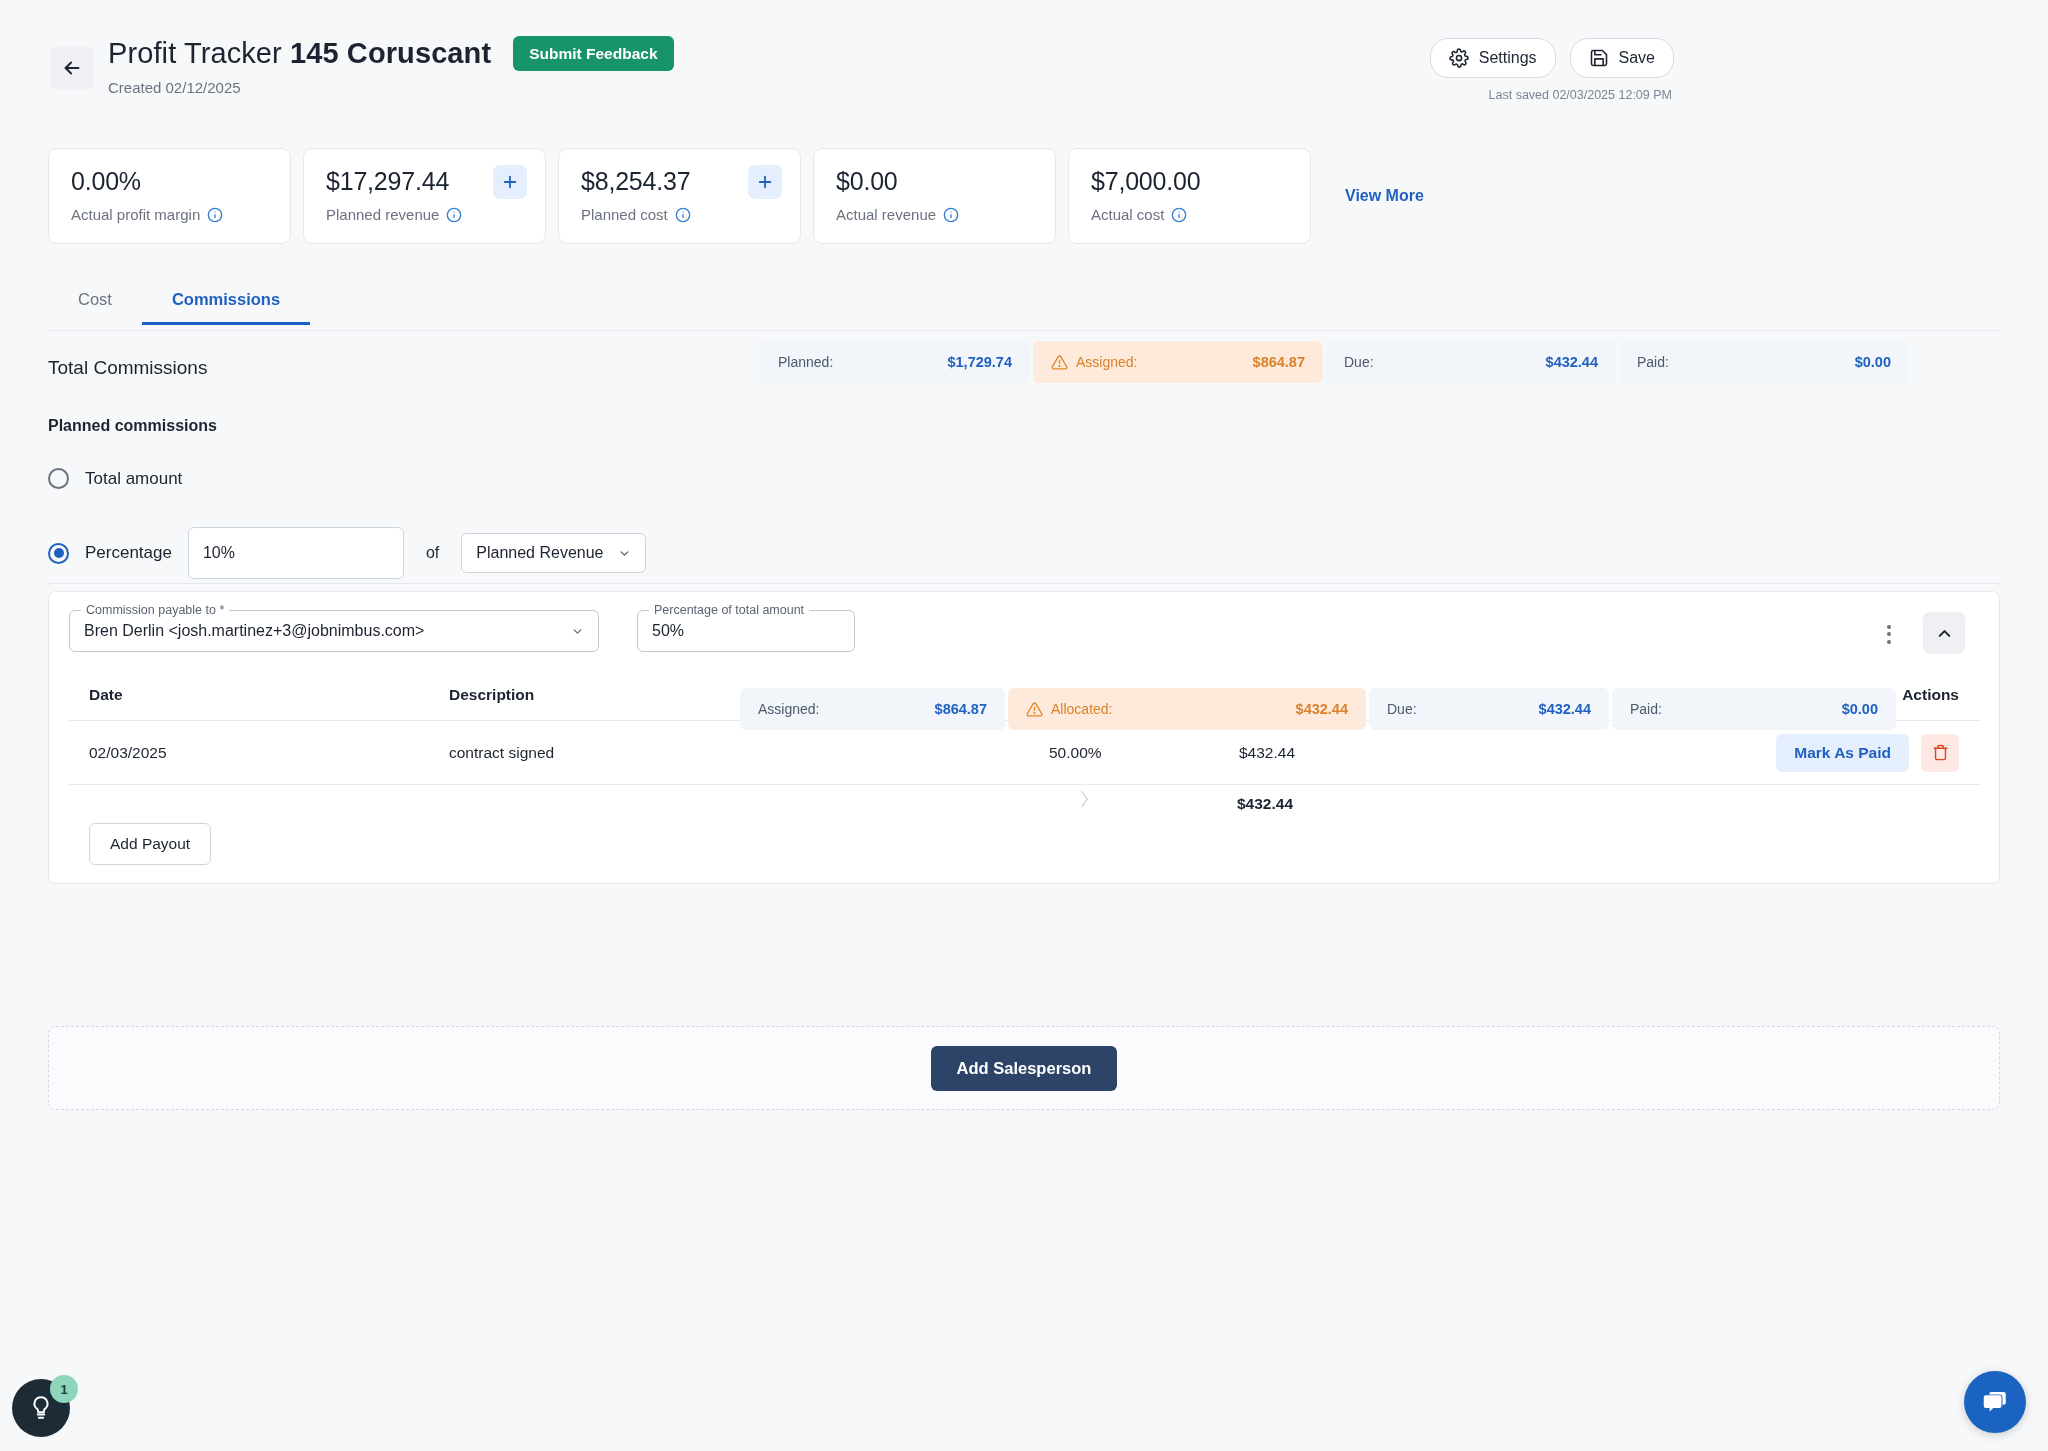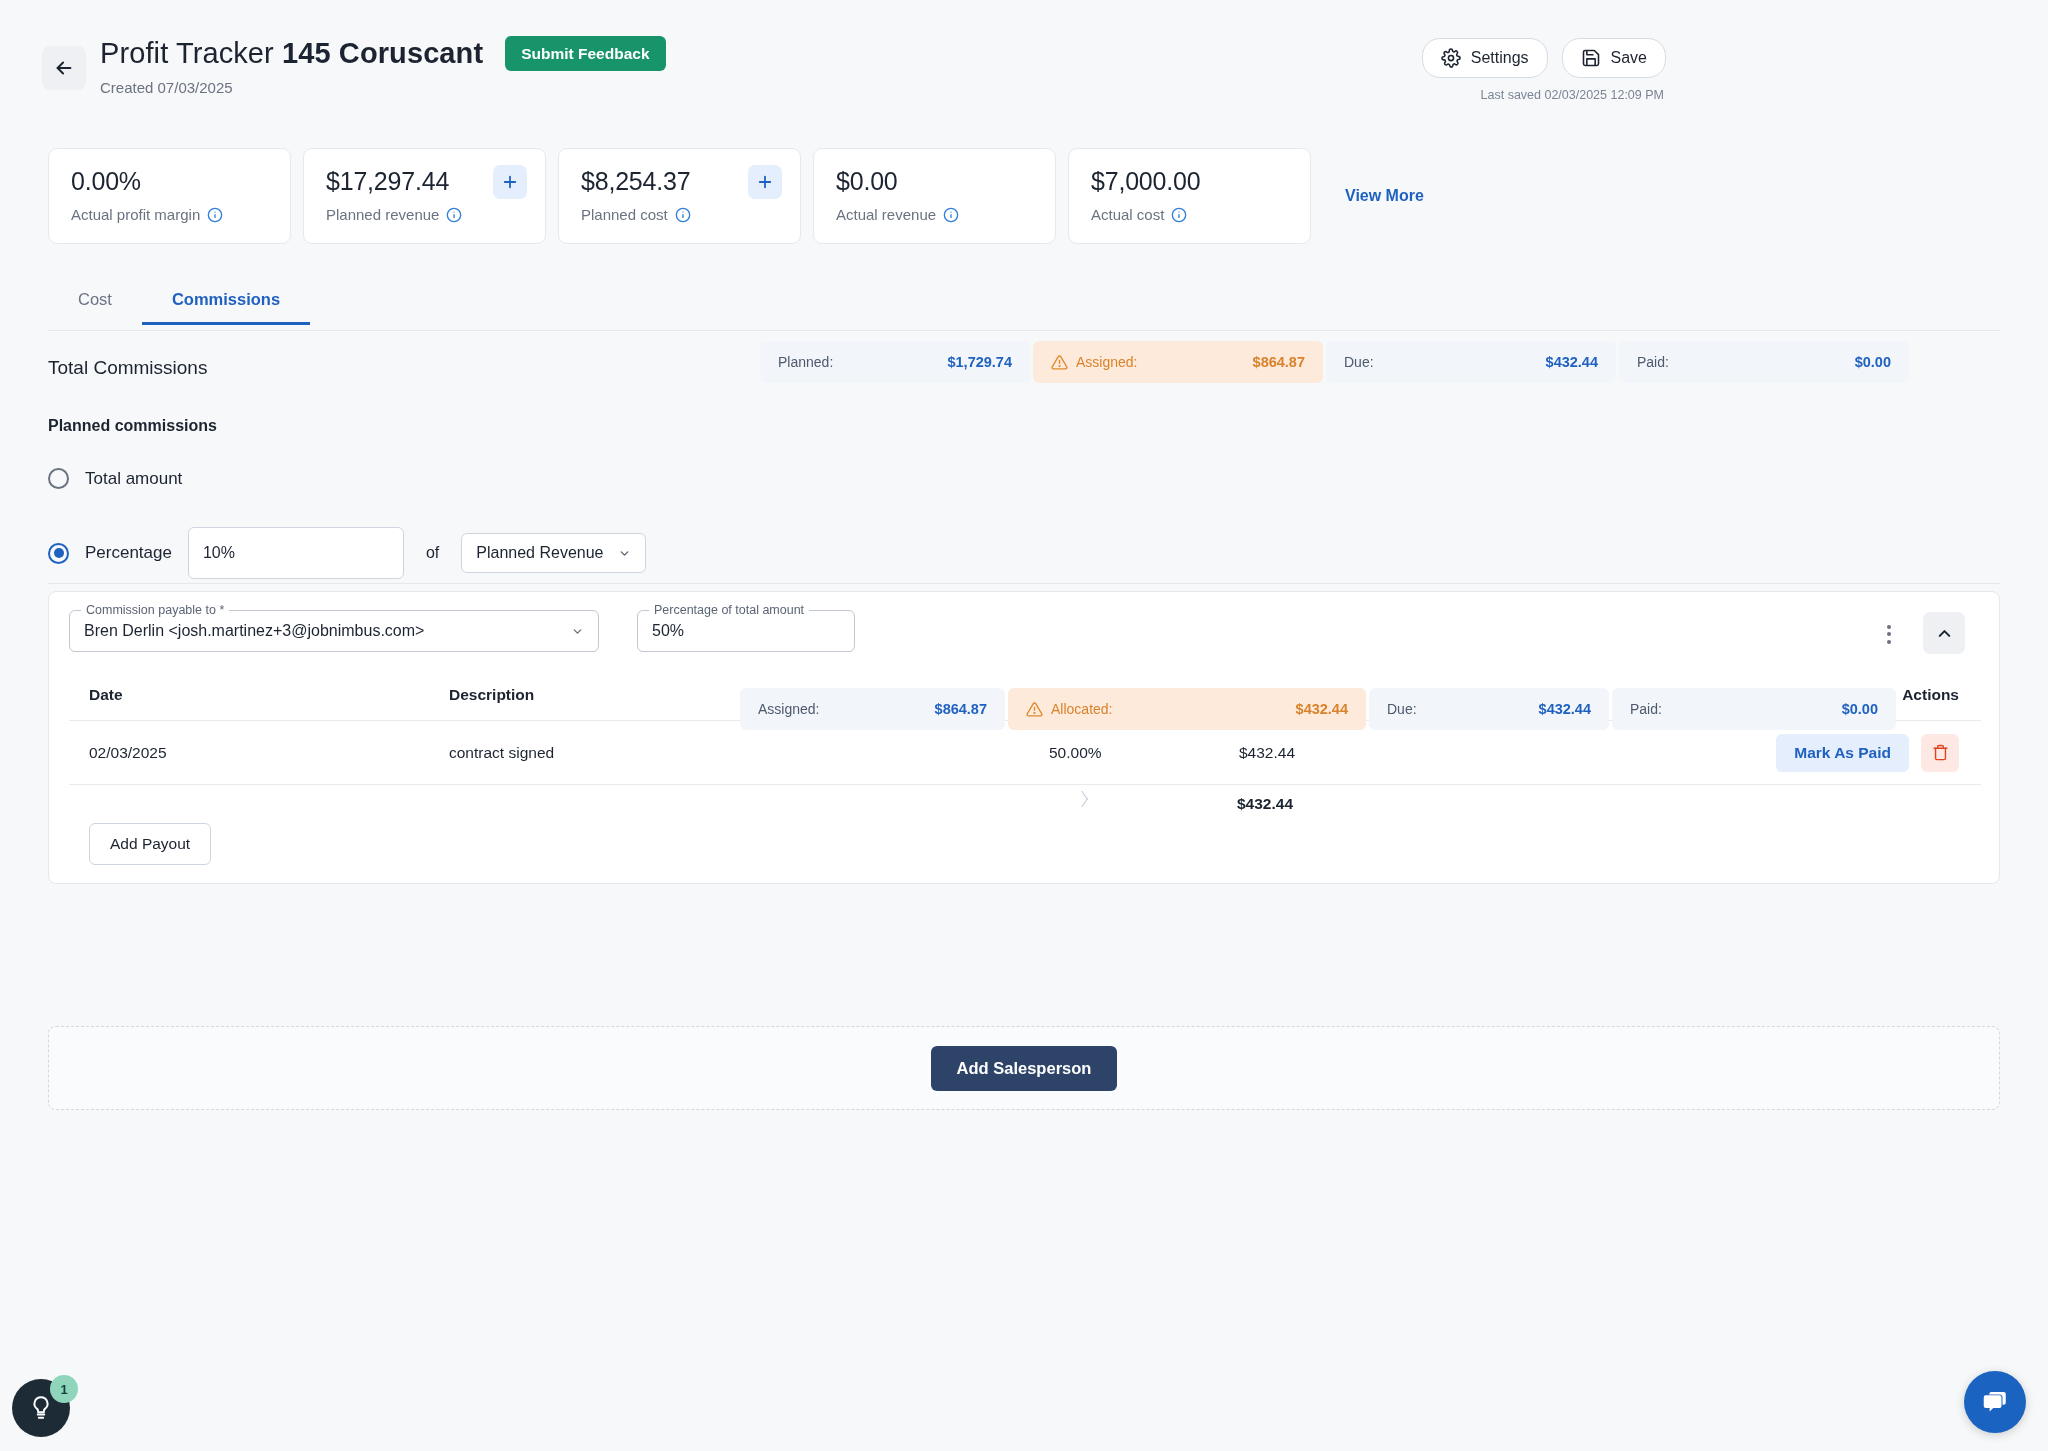--- a/index.html
+++ b/index.html
@@ -6,21 +6,21 @@
   html, body {
     width: 2048px; height: 1451px;
     background: #f7f8fa;
     font-family: "Liberation Sans", sans-serif;
     color: #1f2937;
     overflow: hidden;
   }
   .page { position: relative; width: 2048px; height: 1451px; background: #f7f8fa; }
 
   
-  .header { position: absolute; left: 4px; top: 0; width: 1692px; height: 118px; }
+  .header { position: absolute; left: 12px; top: 0; width: 1692px; height: 118px; }
   .back-btn {
     position: absolute; left: 38px; top: 46px; width: 44px; height: 44px;
     border-radius: 8px; background: #eef0f3; border: none; cursor: pointer;
     display: flex; align-items: center; justify-content: center;
   }
   .title-wrap { position: absolute; left: 96px; top: 36px; }
   .title-line { display: flex; align-items: center; gap: 22px; }
   .title-main { font-size: 29px; font-weight: 400; color: #1c2431; letter-spacing: .1px; }
   .title-main b { font-weight: 700; }
   .feedback-btn {
@@ -222,21 +222,21 @@
       <svg width="22" height="22" viewBox="0 0 24 24" fill="none" stroke="#1c2431" stroke-width="2.1" stroke-linecap="round" stroke-linejoin="round">
         <line x1="19" y1="12" x2="5" y2="12"></line>
           <polyline points="11 18 5 12 11 6"></polyline>
       </svg>
     </button>
     <div class="title-wrap">
       <div class="title-line">
         <div class="title-main"><span>Profit Tracker </span><b>145 Coruscant</b></div>
         <button class="feedback-btn">Submit Feedback</button>
       </div>
-      <div class="created">Created 07/03/2025</div>
+      <div class="created">Created 02/12/2025</div>
     </div>
     <div class="header-actions">
       <button class="hbtn">
         <svg width="20" height="20" viewBox="0 0 24 24" fill="none" stroke="#1c2431" stroke-width="1.9">
           <circle cx="12" cy="12" r="3.1"></circle>
           <path d="M19.4 15a1.6 1.6 0 0 0 .32 1.77l.06.06a1.9 1.9 0 1 1-2.7 2.7l-.05-.06a1.6 1.6 0 0 0-1.77-.32 1.6 1.6 0 0 0-1 1.47V21a1.9 1.9 0 1 1-3.8 0v-.1A1.6 1.6 0 0 0 9.4 19.4a1.6 1.6 0 0 0-1.77.32l-.06.06a1.9 1.9 0 1 1-2.7-2.7l.06-.05a1.6 1.6 0 0 0 .32-1.77 1.6 1.6 0 0 0-1.47-1H3a1.9 1.9 0 1 1 0-3.8h.1A1.6 1.6 0 0 0 4.6 9.4a1.6 1.6 0 0 0-.32-1.77l-.06-.06a1.9 1.9 0 1 1 2.7-2.7l.05.06a1.6 1.6 0 0 0 1.77.32H9a1.6 1.6 0 0 0 1-1.47V3a1.9 1.9 0 1 1 3.8 0v.1a1.6 1.6 0 0 0 1 1.47 1.6 1.6 0 0 0 1.77-.32l.06-.06a1.9 1.9 0 1 1 2.7 2.7l-.06.05a1.6 1.6 0 0 0-.32 1.77V9a1.6 1.6 0 0 0 1.47 1H21a1.9 1.9 0 1 1 0 3.8h-.1a1.6 1.6 0 0 0-1.47 1z"></path>
         </svg>
         <span>Settings</span>
       </button>
       <button class="hbtn">

